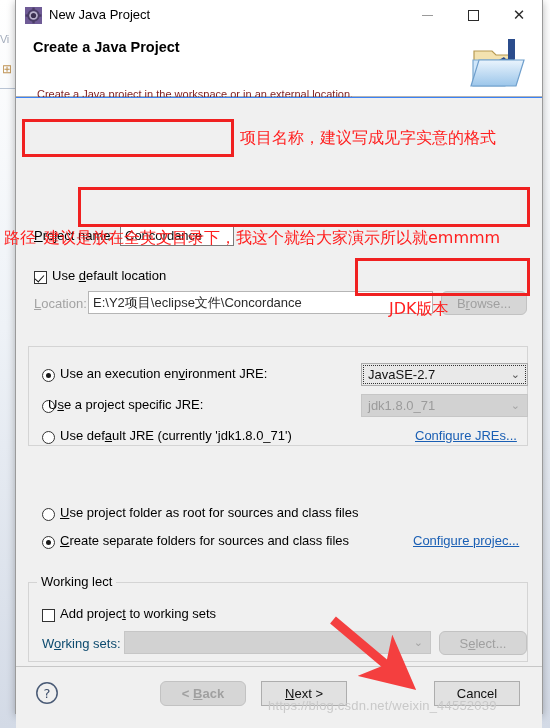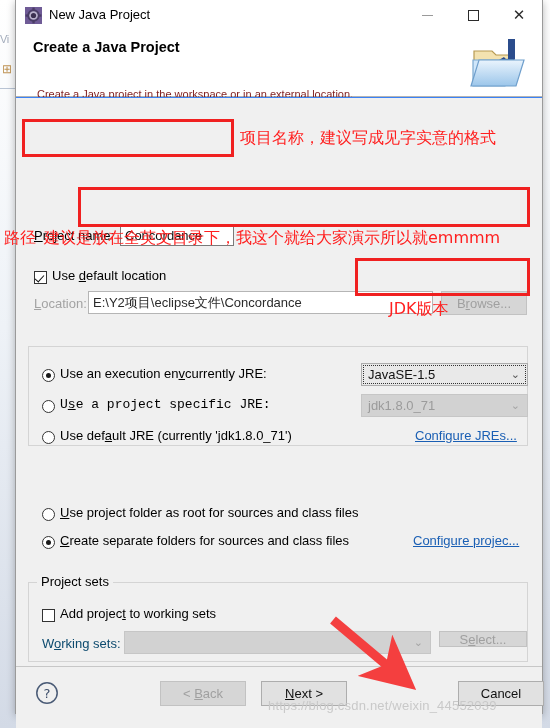--- a/index.html
+++ b/index.html
@@ -148,21 +148,21 @@
   .btn {
     position: absolute;
     box-sizing: border-box;
     background: #e1e1e1;
     border: 1px solid #adadad;
     font-size: 13px;
     color: #111;
     display: flex; align-items: center; justify-content: center;
     font-family: "Liberation Sans", sans-serif;
   }
-  .btn.disabled { color: #a0a0a0; background: #d6d6d6; border-color: #c2c2c2; }
+  .btn.disabled { color: #a0a0a0; background: #d6d6d6; border-color: #c2c2c2; border-radius: 6px; }
 
   
   .cbx {
     position: absolute;
     width: 13px; height: 13px;
     box-sizing: border-box;
     border: 1px solid #333;
     background: #fff;
   }
   .cbx.checked::after {
@@ -364,29 +364,29 @@
     <input class="txt-input disabled-look" style="left: 72px; top: 193px; width: 345px; height: 23px;" value="E:\Y2项目\eclipse文件\Concordance">
     <span class="btn disabled" style="left:425px; top:193px; width:86px; height:24px;">
       <span>B<span class="u">r</span>owse...</span>
     </span>
 
     <div class="group" style="left:12px; top:248px; width:500px; height:100px;">
     </div>
 
     <span class="rdo checked" style="left:26px; top:271px;"></span>
     <span class="row-label" style="left:44px; top:268px;">
-      <span>Use an execution en</span><span class="u">v</span><span>currently JRE:</span>
+      <span>Use an execution en</span><span class="u">v</span><span>ironment JRE:</span>
     </span>
     <span class="combo focused" style="left:345px; top:265px; width:167px; height:23px;">
-      <span>JavaSE-1.5</span>
+      <span>JavaSE-2.7</span>
       <span class="combo-arrow">⌄</span>
     </span>
 
     <span class="rdo" style="left:26px; top:302px;"></span>
-    <span class="row-label" style="left:44px; top:299px;font-family:Liberation Mono, monospace;">
+    <span class="row-label" style="left:32px; top:299px;">
       <span>U</span><span class="u">s</span><span>e a project specific JRE:</span>
     </span>
     <span class="combo disabled" style="left:345px; top:296px; width:167px; height:23px;">
       <span>jdk1.8.0_71</span>
       <span class="combo-arrow">⌄</span>
     </span>
 
     <span class="rdo" style="left:26px; top:333px;"></span>
     <span class="row-label" style="left:44px; top:330px;">
       <span>Use def</span><span class="u">a</span><span>ult JRE (currently 'jdk1.8.0_71')</span>
@@ -397,53 +397,53 @@
     <span class="row-label" style="left:44px; top:407px;">
       <span class="u">U</span><span>se project folder as root for sources and class files</span>
     </span>
     <span class="rdo checked" style="left:26px; top:438px;"></span>
     <span class="row-label" style="left:44px; top:435px;">
       <span class="u">C</span><span>reate separate folders for sources and class files</span>
     </span>
     <span class="link" style="left:397px; top:435px;">Configure projec...</span>
 
     <div class="group" style="left:12px; top:484px; width:500px; height:80px;">
-      <span class="group-title">Project sets</span>
+      <span class="group-title">Working lect</span>
     </div>
     <span class="cbx" style="left:26px; top:511px;"></span>
     <span class="row-label" style="left:44px; top:508px;">
       <span>Add projec</span><span class="u">t</span><span> to working sets</span>
     </span>
     <span class="row-label" style="left:26px; top:538px; color:#0c4a6e;">
       <span>W</span><span class="u">o</span><span>rking sets:</span>
     </span>
     <span class="combo disabled" style="left:108px; top:533px; width:307px; height:23px;">
       <span></span>
       <span class="combo-arrow">⌄</span>
     </span>
-    <span class="btn disabled" style="left:423px; top:533px; width:88px; height:16px;">
+    <span class="btn disabled" style="left:423px; top:533px; width:88px; height:24px;">
       <span>S<span class="u">e</span>lect...</span>
     </span>
   </div>
 
   <div class="footer">
     <span class="help-icon">
       <svg width="26" height="26" viewBox="0 0 26 26">
         <circle cx="13" cy="13" r="10.2" fill="none" stroke="#4a5b76" stroke-width="1.5"></circle>
         <text x="13" y="18" font-size="13" fill="#3e4f6b" text-anchor="middle" font-family="DejaVu Sans, sans-serif">?</text>
       </svg>
     </span>
 
-    <span class="btn disabled" style="left:144px; width:86px;">
+    <span class="btn disabled" style="left:144px; width:86px;font-weight:bold;">
       <span>&lt; <span class="u">B</span>ack</span>
     </span>
     <span class="btn" style="left:245px; width:86px;">
       <span><span class="u">N</span>ext &gt;</span>
     </span>
-    <span class="btn" style="left:442px; width:86px;">
+    <span class="btn" style="left:418px; width:86px;">
       <span>Cancel</span>
     </span>
   </div>
 </div>
 
 <div class="ann-box" style="left:22px; top:119px; width:212px; height:38px;"></div>
 <div class="ann-text" style="left:240px; top:128px; font-size:16px;">项目名称，建议写成见字实意的格式</div>
 
 <div class="ann-box" style="left:78px; top:187px; width:452px; height:40px;"></div>
 <div class="ann-text" style="left:4px; top:228px; font-size:16px; color:#ff2020;">路径</div>

